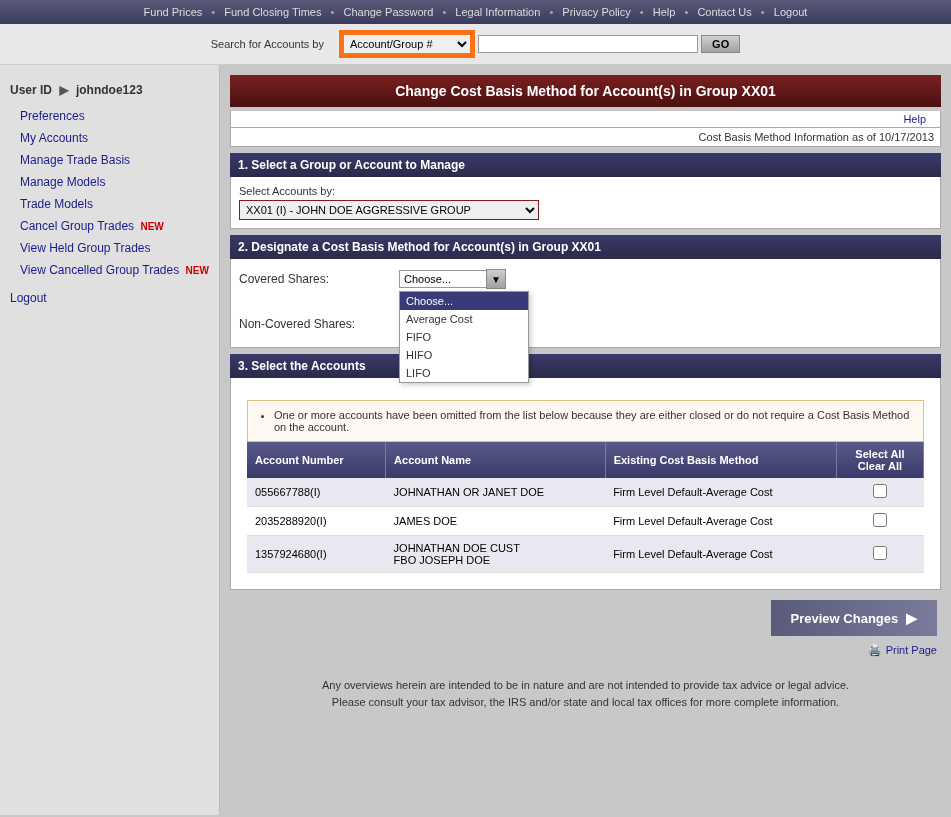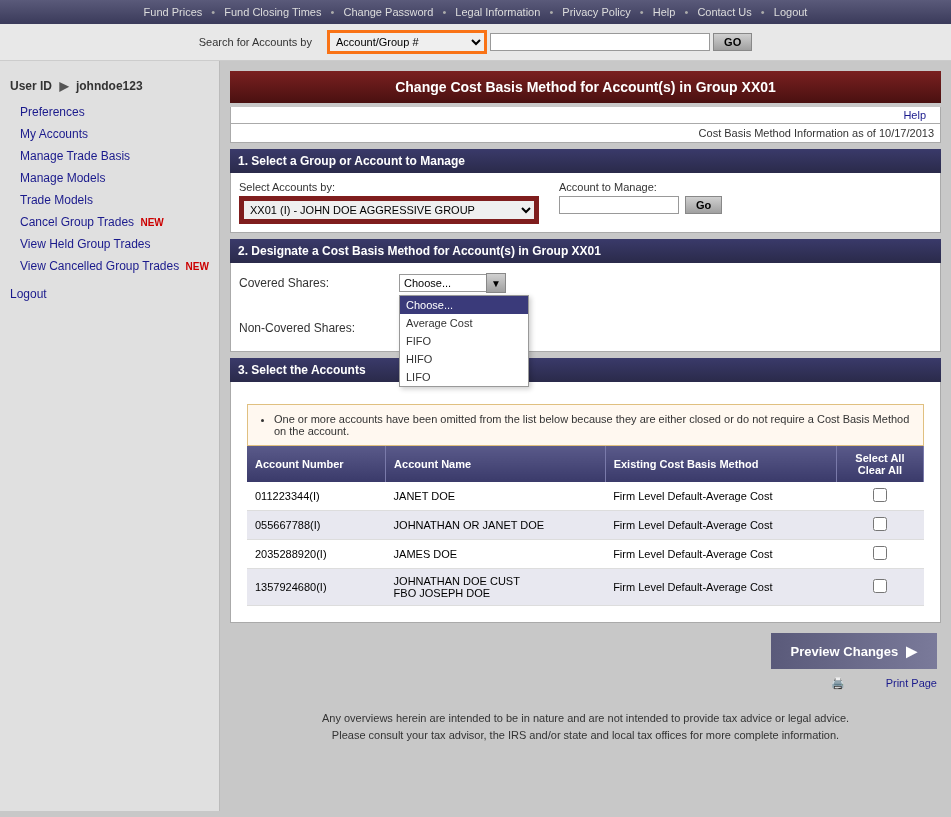--- a/index.html
+++ b/index.html
@@ -25,22 +25,22 @@
       background: #e8e8e8;
       border-bottom: 1px solid #ccc;
       padding: 6px 0;
       text-align: center;
       font-size: 11px;
     }
     #search-bar label { margin-right: 4px; color: #333; }
     #search-bar select {
       font-size: 11px;
       padding: 2px;
-      width: 160px;
-      border: 3px solid #f97316;
+      width: 136px;
+      border: 5px solid #f97316;
       margin-left: 8px;
     }
     #search-bar input[type="text"] {
       width: 220px;
       border: 1px solid #999;
       padding: 2px 4px;
       font-size: 11px;
     }
     #search-bar button {
       background: linear-gradient(to bottom, #d0d0d0, #a0a0a0);
@@ -139,21 +139,21 @@
       gap: 20px;
     }
     .select-accounts-row .field-group label {
       display: block;
       font-size: 11px;
       margin-bottom: 3px;
       color: #333;
     }
     .select-accounts-row .field-group select {
       width: 300px;
-      border: 5px solid #7f1d1d;
+      border: 1px solid #7f1d1d;
       padding: 2px;
       font-size: 11px;
     }
     .account-manage-group {
       display: flex;
       align-items: flex-end;
       gap: 6px;
     }
     .account-manage-group label {
       display: block;
@@ -298,21 +298,21 @@
       font-size: 14px;
     }
 
     
     .print-row {
       text-align: right;
       font-size: 11px;
       padding: 4px;
       color: #333;
     }
-    .print-row a { color: #1a1a8c; text-decoration: none; margin-left: 37px; }
+    .print-row a { color: #1a1a8c; text-decoration: none; }
 
     
     .footer-disclaimer {
       font-size: 11px;
       color: #333;
       text-align: center;
       padding: 16px 40px 10px;
       line-height: 1.5;
     }
   </style>
@@ -383,27 +383,20 @@
 
     <div class="section-header">1. Select a Group or Account to Manage</div>
     <div class="section-body">
       <div class="select-accounts-row">
         <div class="field-group">
           <label>Select Accounts by:</label>
           <select>
             <option>XX01 (I) - JOHN DOE AGGRESSIVE GROUP</option>
             <option>XX02 (I) - JOHN DOE GROUP 2</option>
           </select>
-        </div>
-        <div class="account-manage-group">
-          <div>
-            <label>Account to Manage:</label>
-            <input type="text" value="" style="">
-          </div>
-          <button class="go-btn">Go</button>
         </div>
       </div>
     </div>
 
     <div class="section-header">2. Designate a Cost Basis Method for Account(s) in Group XX01</div>
     <div class="section-body" style="padding:10px 8px;">
 
       <div class="cost-basis-row">
         <label>Covered Shares:</label>
         <div class="dropdown-wrapper">
@@ -444,26 +437,20 @@
             <th>Account Number</th>
             <th>Account Name</th>
             <th>Existing Cost Basis Method</th>
             <th class="select-all-col" style="text-align:center;">
               <div style="cursor:pointer;">Select All</div>
               <div style="cursor:pointer;">Clear All</div>
             </th>
           </tr>
         </thead>
         <tbody id="accounts-tbody">
-        <tr style="background: rgb(255, 255, 255);">
-              <td>011223344(I)</td>
-              <td>JANET DOE</td>
-              <td>Firm Level Default-Average Cost</td>
-              <td class="checkbox-col"><input type="checkbox" style=""></td>
-            </tr>
             <tr style="background: rgb(232, 232, 240);">
               <td>055667788(I)</td>
               <td>JOHNATHAN OR JANET DOE</td>
               <td>Firm Level Default-Average Cost</td>
               <td class="checkbox-col"><input type="checkbox" style=""></td>
             </tr>
             <tr style="background: rgb(255, 255, 255);">
               <td>2035288920(I)</td>
               <td>JAMES DOE</td>
               <td>Firm Level Default-Average Cost</td>

